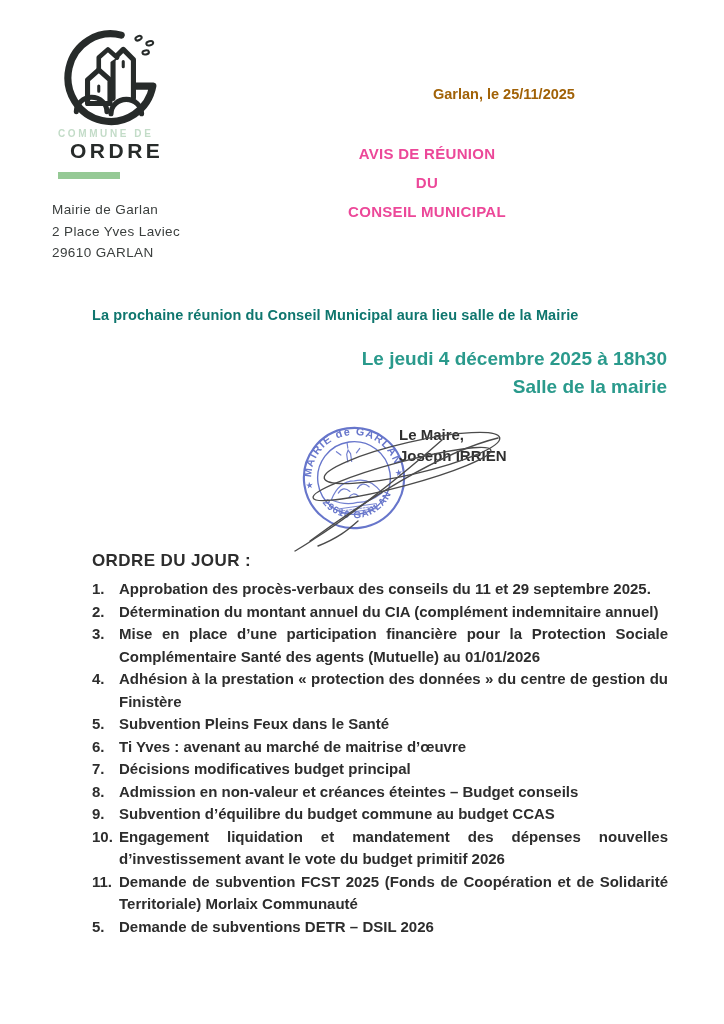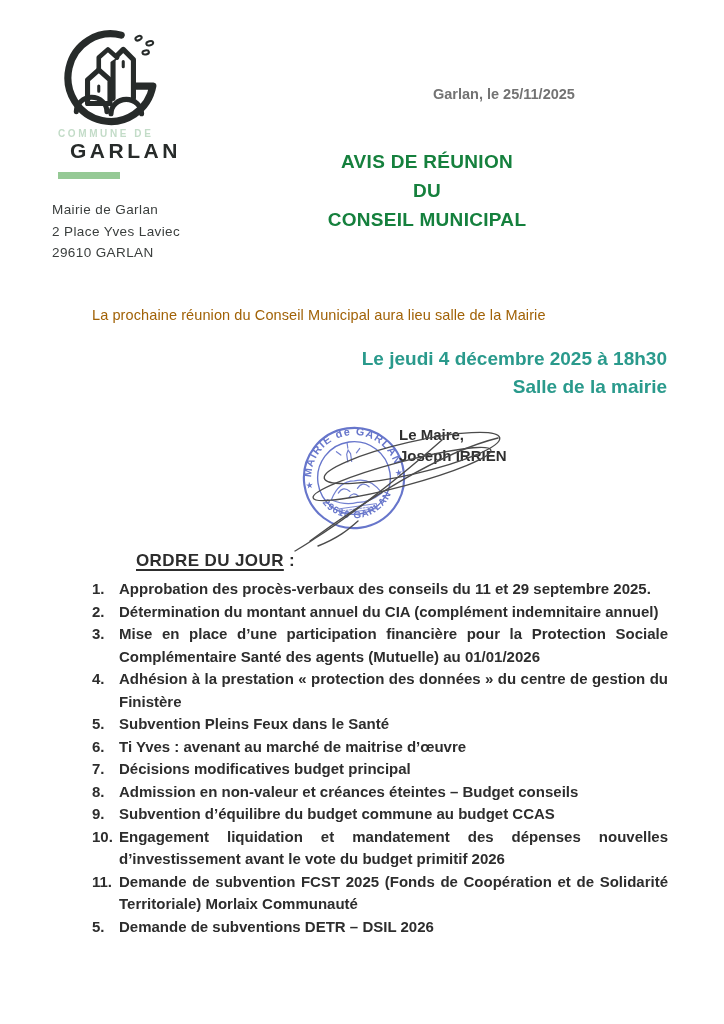--- a/index.html
+++ b/index.html
@@ -21,33 +21,33 @@
     font-size:21px; font-weight:700; letter-spacing:3.5px; color:#272b2a;
   }
   .logo-bar { position:absolute; left:58px; top:172px; width:62px; height:7px; background:#95c995; }
   .address {
     position:absolute; left:52px; top:199px; width:180px;
     font-size:13.5px; line-height:21.5px; color:#3a3e3d; letter-spacing:.4px;
   }
 
   .date-line {
     position:absolute; left:433px; top:86px; width:200px;
-    font-size:14.5px; font-weight:600; color:#737373;
+    font-size:14.5px; font-weight:600; color:#a16207;
   }
 
   
   .doc-title {
-    position:absolute; left:137px; top:147px; width:580px; text-align:center;
-    color:#15803d; font-size:19px; font-weight:700; line-height:29px; letter-spacing:.3px;
+    position:absolute; left:137px; top:139px; width:580px; text-align:center;
+    color:#ec4899; font-size:15px; font-weight:700; line-height:29px; letter-spacing:.3px;
   }
 
   
   .intro {
     position:absolute; left:92px; top:307px; width:520px;
-    font-size:14.5px; font-weight:400; color:#a16207; letter-spacing:.1px;
+    font-size:14.5px; font-weight:700; color:#0f766e; letter-spacing:.1px;
   }
 
   
   .meeting {
     position:absolute; left:27px; top:345px; width:640px; text-align:right;
     color:#2a9a8c; font-size:19px; font-weight:700; line-height:28px;
   }
 
   
   .stamp-svg { position:absolute; left:299px; top:418px; width:110px; height:120px; transform:rotate(-8deg); }
@@ -55,21 +55,21 @@
     position:absolute; left:399px; top:424px; width:170px;
     font-size:15px; font-weight:600; color:#2f2f2f; line-height:21px;
   }
   .signature-svg { position:absolute; left:290px; top:408px; width:235px; height:150px; }
 
   
   .agenda-heading {
     position:absolute; left:92px; top:551px; width:300px;
     font-size:17px; font-weight:700; color:#2d2d2d; letter-spacing:.4px;
   }
-  .agenda-heading .u { text-decoration:underline; text-underline-offset:3px; text-decoration-thickness:1.5px;margin-left:44px; }
+  .agenda-heading .u { text-underline-offset:3px; text-decoration-thickness:1.5px; }
   .agenda-list { position:absolute; left:92px; top:578px; width:576px; }
   .agenda-item { display:flex; font-size:15px; font-weight:600; line-height:22.5px; color:#2d2d2d; }
   .agenda-item .num { width:27px; flex:0 0 27px; }
   .agenda-item .txt { flex:1; text-align:justify; }
 </style>
 </head>
 <body>
 
 <div class="page">
 
@@ -90,21 +90,21 @@
       <path d="M 50 82 A 15 14 0 0 1 80 82" stroke-width="5"></path>
 
       <g stroke-width="2">
         <ellipse cx="77" cy="8" rx="3.2" ry="2" transform="rotate(-25 77 8)"></ellipse>
         <ellipse cx="88" cy="13" rx="3.4" ry="2" transform="rotate(-15 88 13)"></ellipse>
         <ellipse cx="84" cy="22" rx="3.2" ry="2" transform="rotate(-10 84 22)"></ellipse>
       </g>
     </g>
   </svg>
   <div class="logo-commune">COMMUNE DE</div>
-  <div class="logo-name">GARLAN</div>
+  <div class="logo-name">ORDRE</div>
   <div class="logo-bar"></div>
 
   <div class="address">
     <div>Mairie de Garlan</div>
     <div>2 Place Yves Laviec</div>
     <div>29610 GARLAN</div>
   </div>
 
   <div class="date-line">Garlan, le 25/11/2025</div>
 

